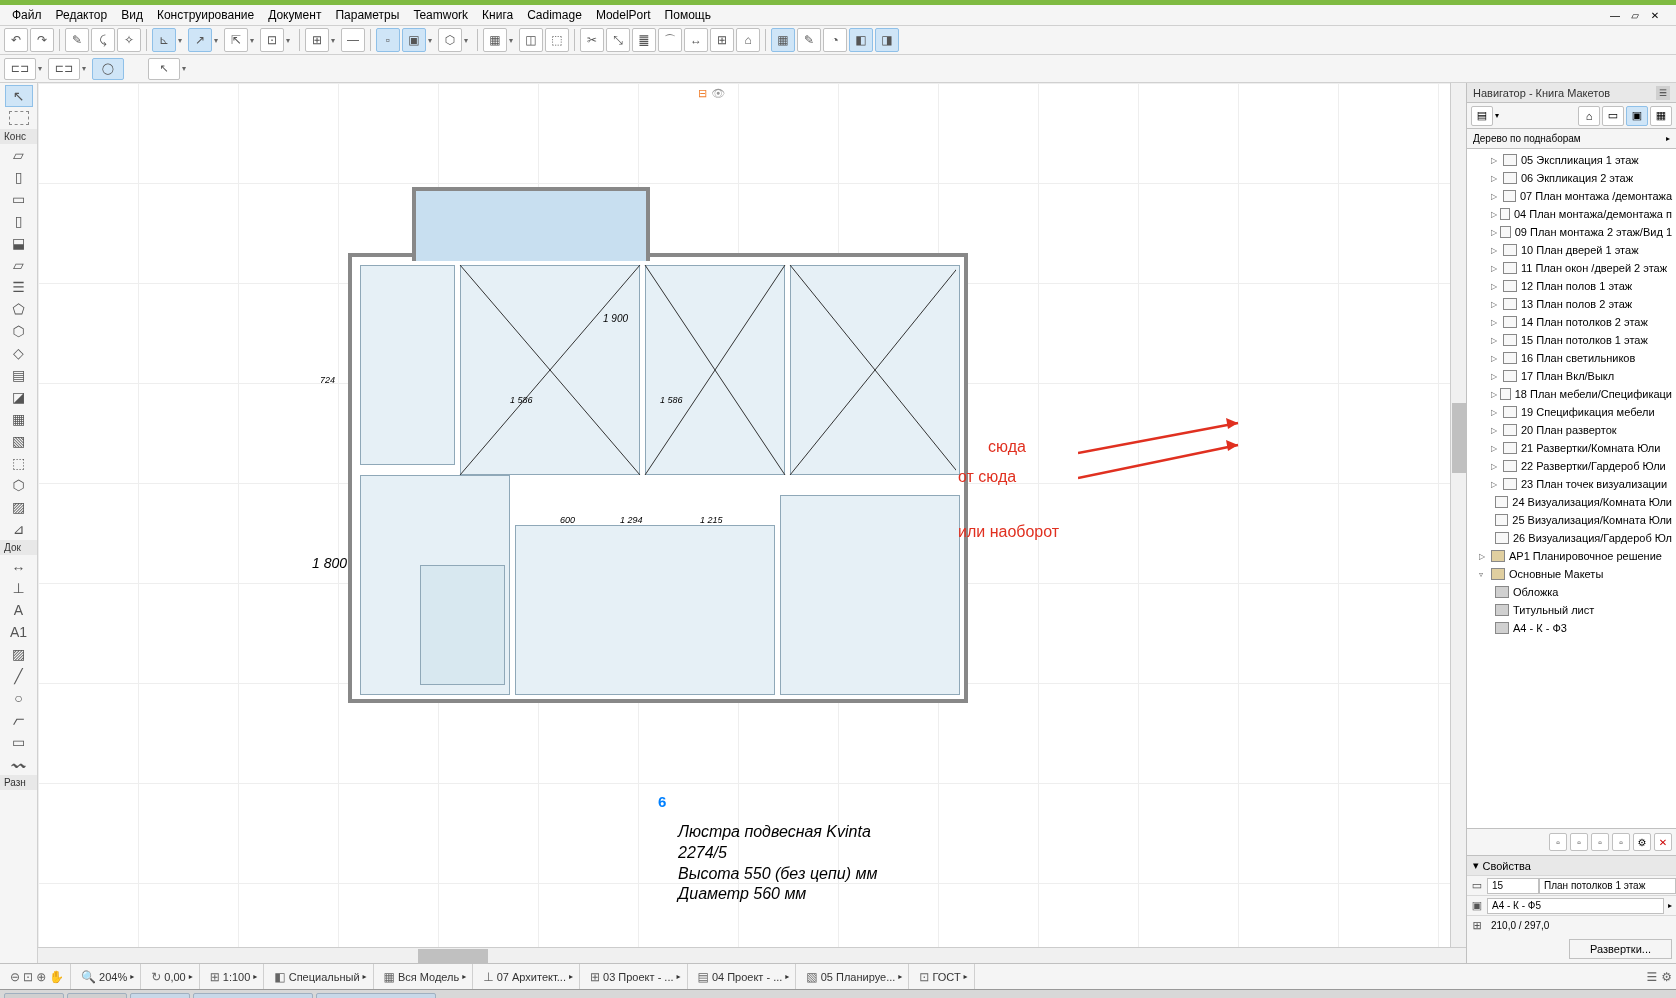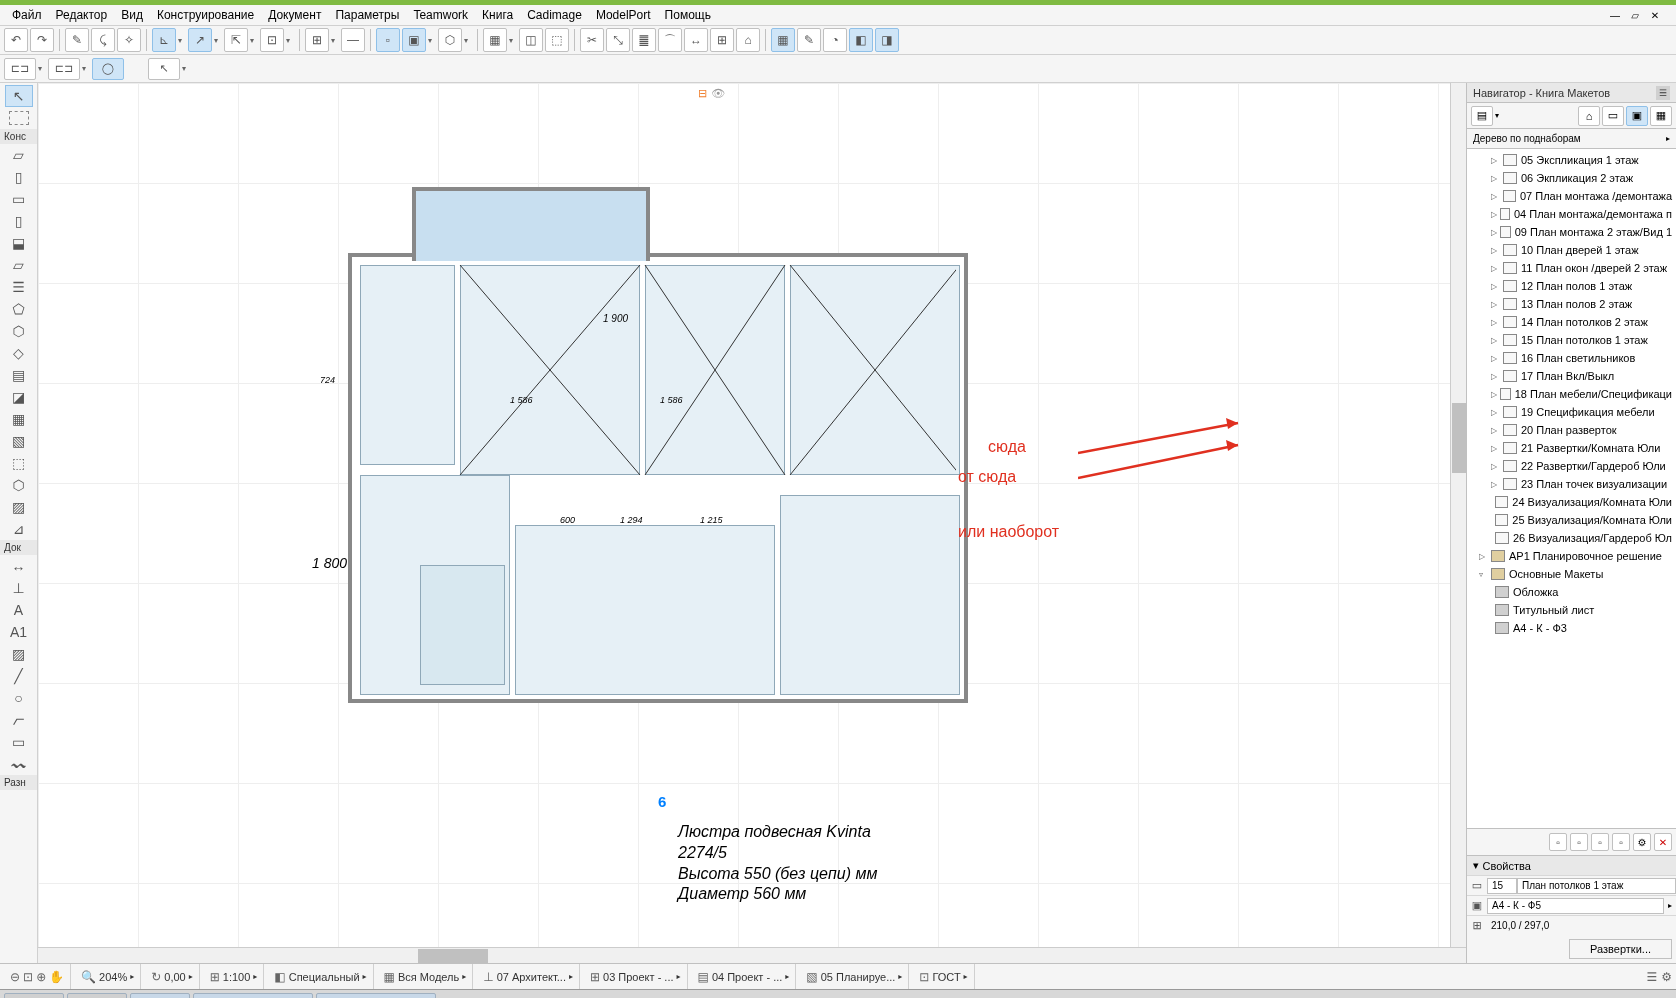--- a/index.html
+++ b/index.html
@@ -432,21 +432,21 @@
       <div class="mini" style="color:#c00">✕</div>
     </div>
 
     <div class="nav-props">
       <div class="props-header">
           <span style="margin-right:4px">▾</span>
           <span>Свойства</span>
         </div>
       <div class="props-row">
         <div class="ico">▭</div>
-        <div class="fld" style="width:30px">15</div>
+        <div class="fld" style="width:52px">15</div>
         <div class="fld" style="flex:1">План потолков 1 этаж</div>
       </div>
       <div class="props-row">
         <div class="ico">▣</div>
         <div class="fld" style="flex:1">А4 - К - Ф5</div>
         <span style="padding:0 4px;font-size:8px">▸</span>
       </div>
       <div class="props-row">
         <div class="ico">⊞</div>
         <div style="padding:0 4px;font-size:10px">210,0 / 297,0</div>

